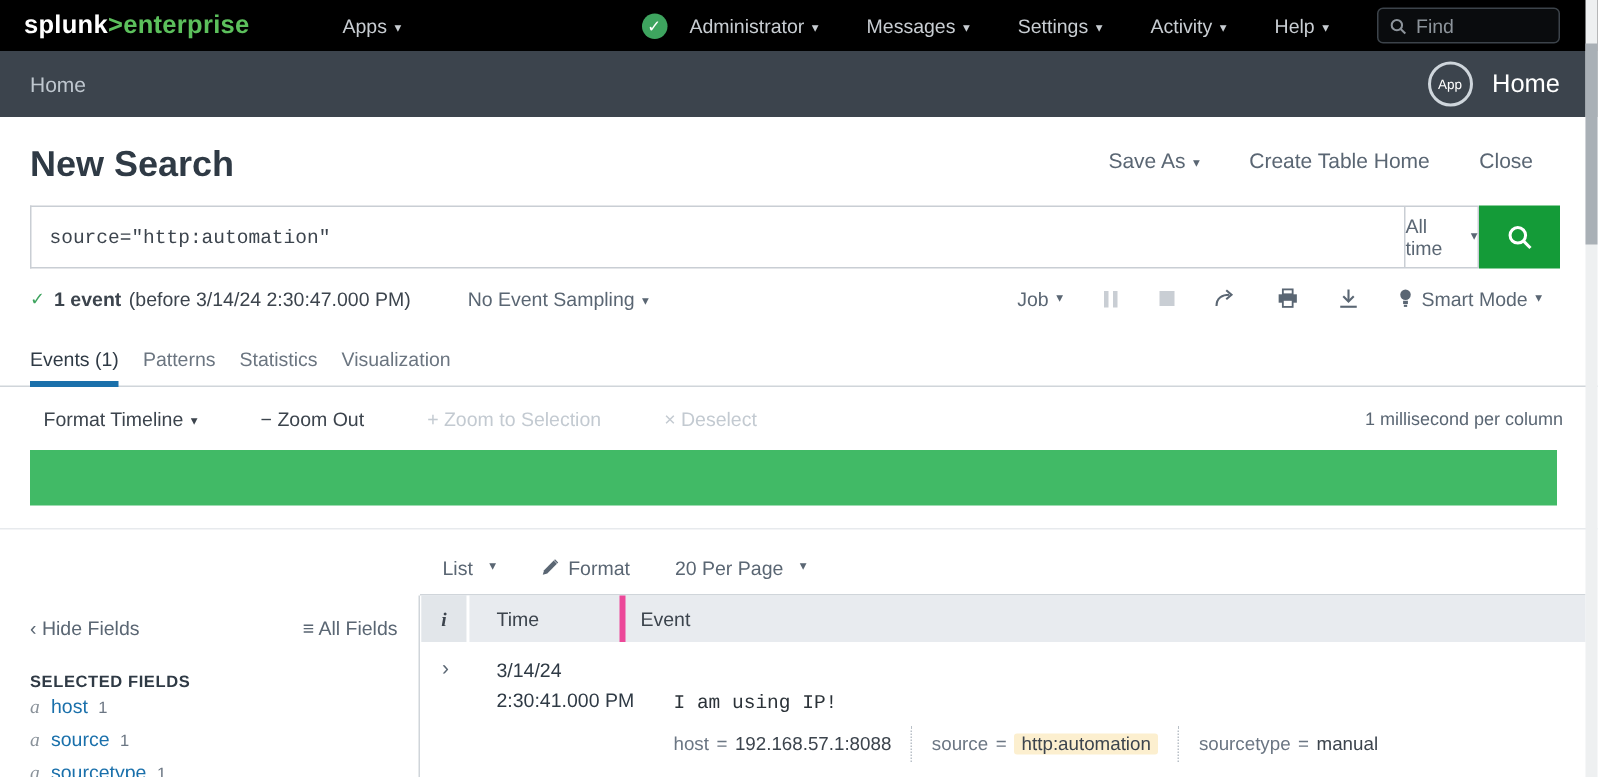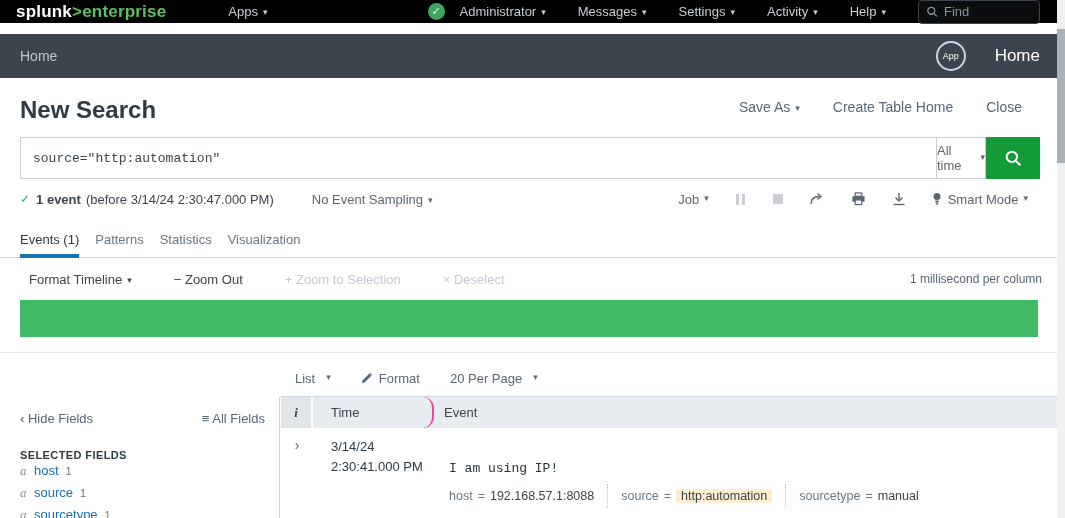--- a/index.html
+++ b/index.html
@@ -1,38 +1,38 @@
 <!DOCTYPE html>
 <html><head>
 <meta charset="utf-8">
 <style>
   * { box-sizing: border-box; margin: 0; padding: 0; }
   html,body { width:1065px; height:518px; overflow:hidden; background:#fff;
     font-family:"Liberation Sans", sans-serif; }
   .caret { font-size:9px; margin-left:5px; position:relative; top:-1px; }
 
   
-  .topbar { position:absolute; left:0; top:0; width:1065px; height:23px; background:#000;
+  .topbar { position:absolute; left:0; top:0; width:1065px; height:34px; background:#000;
     display:flex; align-items:center; padding:0 25px 0 16px; color:#c8cdd2; font-size:13px; }
   .logo { font-size:17px; font-weight:bold; letter-spacing:.2px; margin-right:62px; cursor:pointer; }
   .logo .brand { color:#fff; }
   .logo .gt, .logo .product { color:#5cc05c; }
   .topmenu { margin-right:32px; cursor:pointer; white-space:nowrap; }
   .topbar .spacer { flex:1; }
   .status-check { width:17px; height:17px; border-radius:50%; background:#3ea45f; color:#fff;
     font-size:11px; display:flex; align-items:center; justify-content:center; margin-right:15px; }
   .findbox { width:122px; height:24px; background:#0a0c0e; border:1px solid #3c434a; border-radius:4px;
     display:flex; align-items:center; padding:0 7px; }
   .findbox input { background:transparent; border:none; outline:none; color:#c8cdd2; font-size:13px;
     width:88px; margin-left:6px; font-family:"Liberation Sans", sans-serif; }
   .findbox input::placeholder { color:#8d949b; }
 
   
   .appbar { position:absolute; left:0; top:34px; width:1065px; height:44px; background:#3c444d;
-    display:flex; align-items:center; padding:0 25px 0 20px;gap:16px; }
+    display:flex; align-items:center; padding:0 25px 0 20px; }
   .breadcrumb { color:#bfc7cf; font-size:14px; cursor:pointer; }
   .appbar .spacer { flex:1; }
   .app-badge { width:30px; height:30px; border-radius:50%; border:2px solid #cfd6dc; color:#fff;
     font-size:9px; display:flex; align-items:center; justify-content:center; margin-right:13px; }
   .app-name { color:#fff; font-size:17px; }
 
   
   .page-title { position:absolute; left:20px; top:96px; font-size:24px; font-weight:bold; color:#2f3a45; }
   .header-actions { position:absolute; right:43px; top:99px; display:flex; gap:33px;
     font-size:14px; color:#5a6673; }
@@ -92,21 +92,21 @@
   .field-row:first-of-type { margin-top:8px; }
   .ftype { font-family:"Liberation Serif", serif; font-style:italic; color:#8a929a; width:14px; }
   .fname { color:#1a70ab; cursor:pointer; }
   .fcount { color:#6b7683; font-size:11px; margin-left:7px; }
 
   
   .etable { position:absolute; left:281px; top:397px; width:776px; }
   .ehead { display:flex; height:31px; background:#e8ebef; font-size:13px; color:#3c444d; align-items:center; }
   .ehead .c-info { width:32px; text-align:center; background:#e2e6ea; border-right:2px solid #fff;
     height:31px; line-height:31px; font-family:"Liberation Serif", serif; font-style:italic; font-weight:bold; }
-  .ehead .c-time { width:121px; padding-left:18px; border-right:2px solid #ec4899; height:31px; line-height:31px;border-radius:11px; }
+  .ehead .c-time { width:104px; padding-left:18px; border-right:4px solid #ec4899; height:31px; line-height:31px; }
   .ehead .c-event { flex:1; padding-left:10px; }
   .erow { display:flex; border-bottom:1px solid #e4e7ea; padding:9px 0 12px 0; }
   .erow .c-info { width:32px; text-align:center; color:#5a6673; font-size:14px; cursor:pointer; }
   .erow .c-time { width:126px; padding-left:18px; font-size:13px; color:#2f3a45; line-height:20px; }
   .erow .c-event { flex:1; padding-left:10px; }
   .raw { font-family:"Liberation Mono", monospace; font-size:13px; color:#2b3238;margin-top:24px; }
   .fieldline { display:flex; align-items:center; margin-top:8px; font-size:12.5px; }
   .fieldline .grp { display:flex; align-items:center; cursor:pointer; }
   .fl-label { color:#6b7683; }
   .fl-eq { color:#6b7683; margin:0 5px; }

